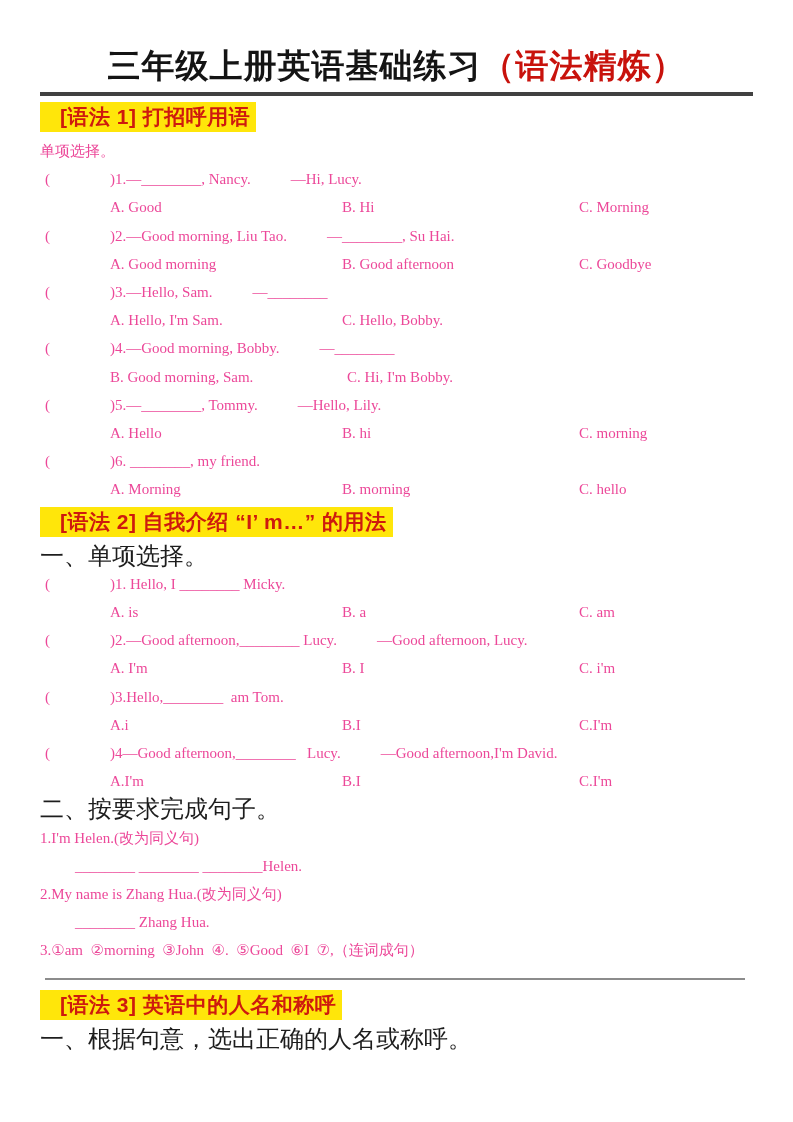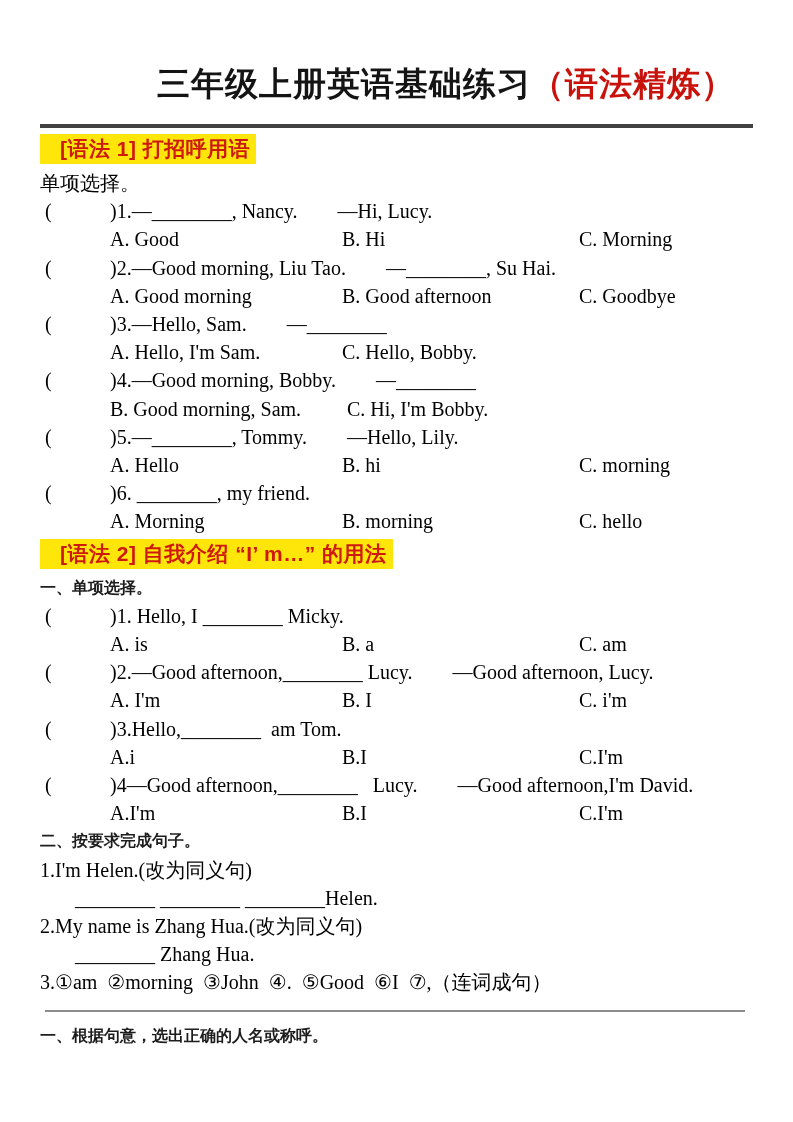--- a/index.html
+++ b/index.html
@@ -4,43 +4,43 @@
 <style>
   html,body { margin:0; padding:0; }
   body {
     width:793px; height:1122px; background:#ffffff; overflow:hidden;
     font-family:"Liberation Serif","DejaVu Serif",serif;
   }
   .page { padding:44px 40px 0 40px; }
 
   
   .title {
-    margin:18px; text-align:right;
+    margin:0; text-align:center;
     font:bold 33px/44px "Liberation Sans","DejaVu Sans",sans-serif;
     color:#141414; letter-spacing:1px; white-space:nowrap;
   }
   .title .red { color:#c8120c; }
   .title-rule { border:none; border-top:4px solid #414141; margin:4px 0 6px 0; }
 
   
   .sec-heading { margin:3px 0 3px 0; line-height:30px; }
   .sec-heading .hl {
     display:inline-block; background:#ffe60a; color:#ce1a0e;
     font:bold 21px/27px "Liberation Sans","DejaVu Sans",sans-serif;
     padding:1px 6px 2px 20px; letter-spacing:0.5px;
   }
 
   
   .row {
-    font-size:20px; line-height:28.2px; color:#000000;
+    font-size:15px; line-height:28.2px; color:#ec4899;
     white-space:pre-wrap;
   }
   .row.sub {
     font-family:"Liberation Sans","DejaVu Sans",sans-serif;
-    font-weight:bold; font-size:16px; color:#1d1d1d;
+    font-weight:normal; font-size:24px; color:#1d1d1d;
   }
   .qline .paren { display:inline-block; width:70px; padding-left:5px; box-sizing:border-box; }
   .qline .reply { display:inline-block; margin-left:40px; }
 
   
   .opts { display:flex; margin-left:70px; }
   .opts span { white-space:pre; padding-right:12px; }
   .opts .oa { min-width:220px; }
   .opts .ob { min-width:225px; }
 
@@ -84,16 +84,17 @@
         <div class="row opts"><span class="oa">A.I'm</span><span class="ob">B.I</span><span class="oc">C.I'm</span></div>
         <div class="row sub">二、按要求完成句子。</div>
         <div class="row fill">1.I'm Helen.(改为同义句)</div>
         <div class="row fill indent">________ ________ ________Helen.</div>
         <div class="row fill">2.My name is Zhang Hua.(改为同义句)</div>
         <div class="row fill indent">________ Zhang Hua.</div>
         <div class="row fill">3.①am  ②morning  ③John  ④.  ⑤Good  ⑥I  ⑦,（连词成句）</div>
         <hr class="answer-rule">
       </section>
       <section>
+        <div class="sec-heading"><span class="hl">[语法 3] 英语中的人名和称呼</span></div>
         <div class="row sub">一、根据句意，选出正确的人名或称呼。</div>
       </section>
     </div>
 </div>
 
 </body></html>

